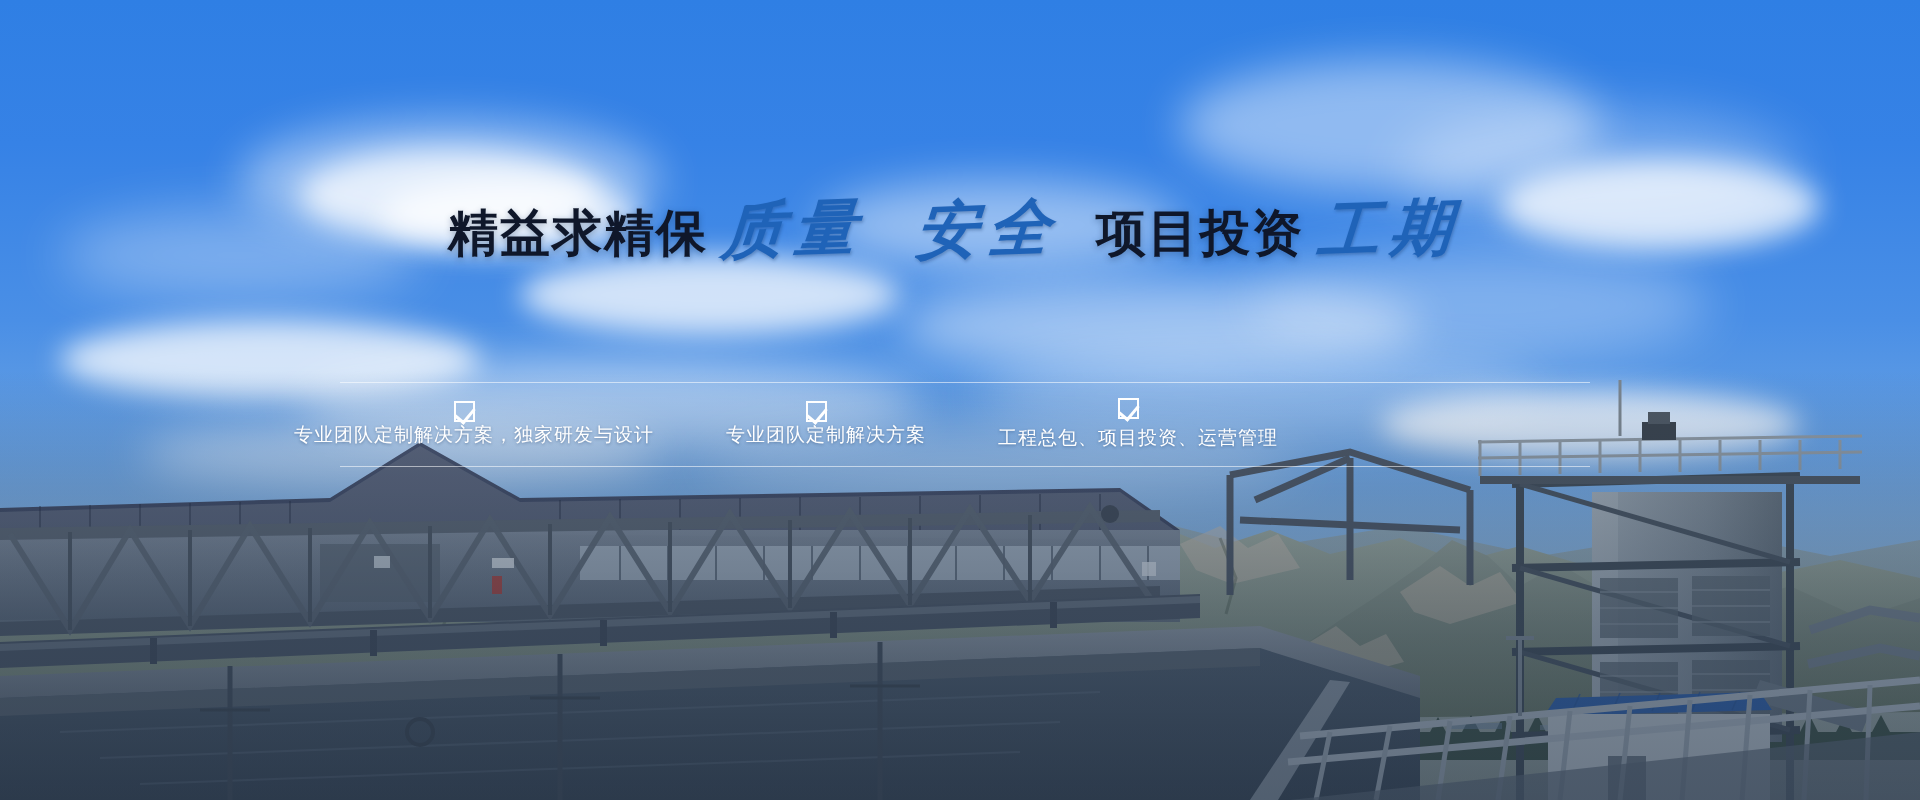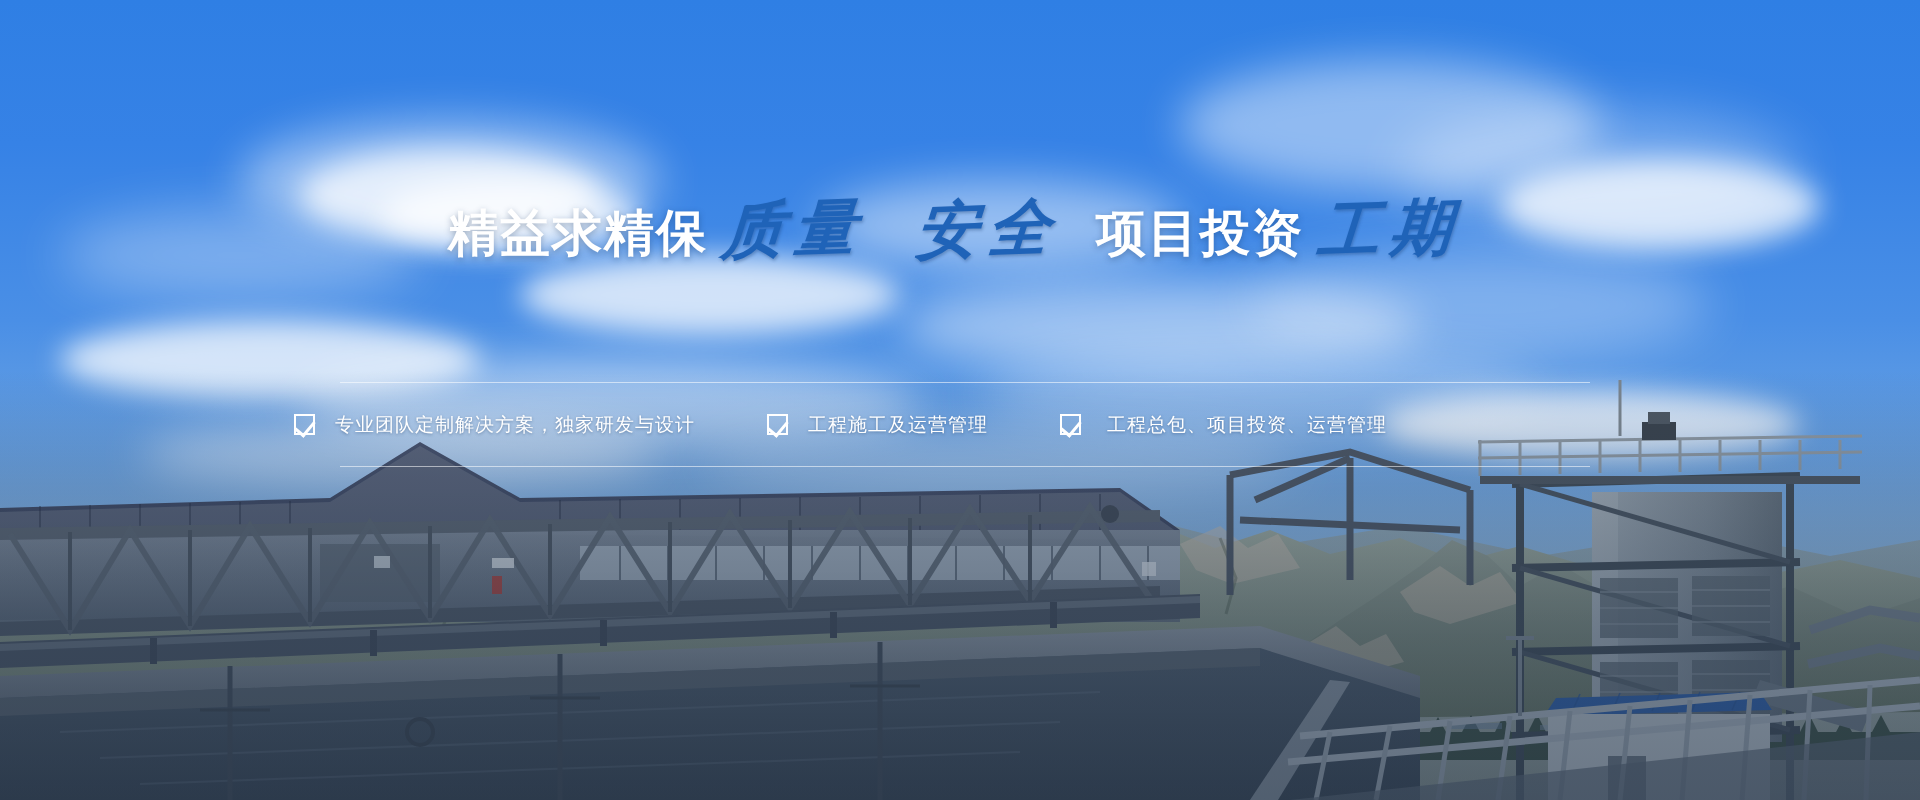--- a/index.html
+++ b/index.html
@@ -32,21 +32,21 @@
     pointer-events:none;
   }
 
   
   .headline{
     position:absolute;left:0;top:198px;width:1920px;
     display:flex;align-items:baseline;justify-content:center;
     white-space:nowrap;
   }
   .hl-plain{
-    color:#ffffff;font-size:50px;font-weight:bold;letter-spacing:2px;
+    color:#0f172a;font-size:50px;font-weight:bold;letter-spacing:2px;
     text-shadow:0 2px 6px rgba(20,50,90,.35);
     line-height:1;
   }
   .hl-calli{
     color:#1f63b8;font-size:62px;font-weight:bold;
     font-family:"Liberation Serif","DejaVu Serif",serif;
     font-style:italic;letter-spacing:10px;
     line-height:1;
     margin:0 10px 0 14px;
     transform:skewX(-6deg) rotate(-2deg);
@@ -61,20 +61,21 @@
   }
   .rule{height:1px;width:100%;background:rgba(255,255,255,.55);}
   .feat-row{
     display:flex;align-items:center;
     height:83px;
   }
   .feat{
     display:flex;align-items:center;
     color:#ffffff;font-size:19px;letter-spacing:1px;
     text-shadow:0 1px 3px rgba(30,60,100,.45);
+    flex-direction:column;
   }
   .feat-1{margin-left:-46px;}
   .feat-2{margin-left:72px;}
   .feat-3{margin-left:72px;gap:6px;}
   .chk{
     width:21px;height:21px;position:relative;flex:0 0 auto;
     border:2px solid #ffffff;margin-right:20px;
     box-sizing:border-box;
   }
   .chk:after{
@@ -448,21 +449,21 @@
     <div class="rule"></div>
     <div class="feat-row">
 
       <div class="feat feat-1">
         <span class="chk"></span>
         <span>专业团队定制解决方案，独家研发与设计</span>
       </div>
 
       <div class="feat feat-2">
         <span class="chk"></span>
-        <span>工程施工及运营管理</span>
+        <span>专业团队定制解决方案</span>
       </div>
 
       <div class="feat feat-3">
         <span class="chk"></span>
         <span>工程总包、项目投资、运营管理</span>
       </div>
 
     </div>
     <div class="rule"></div>
   </div>

